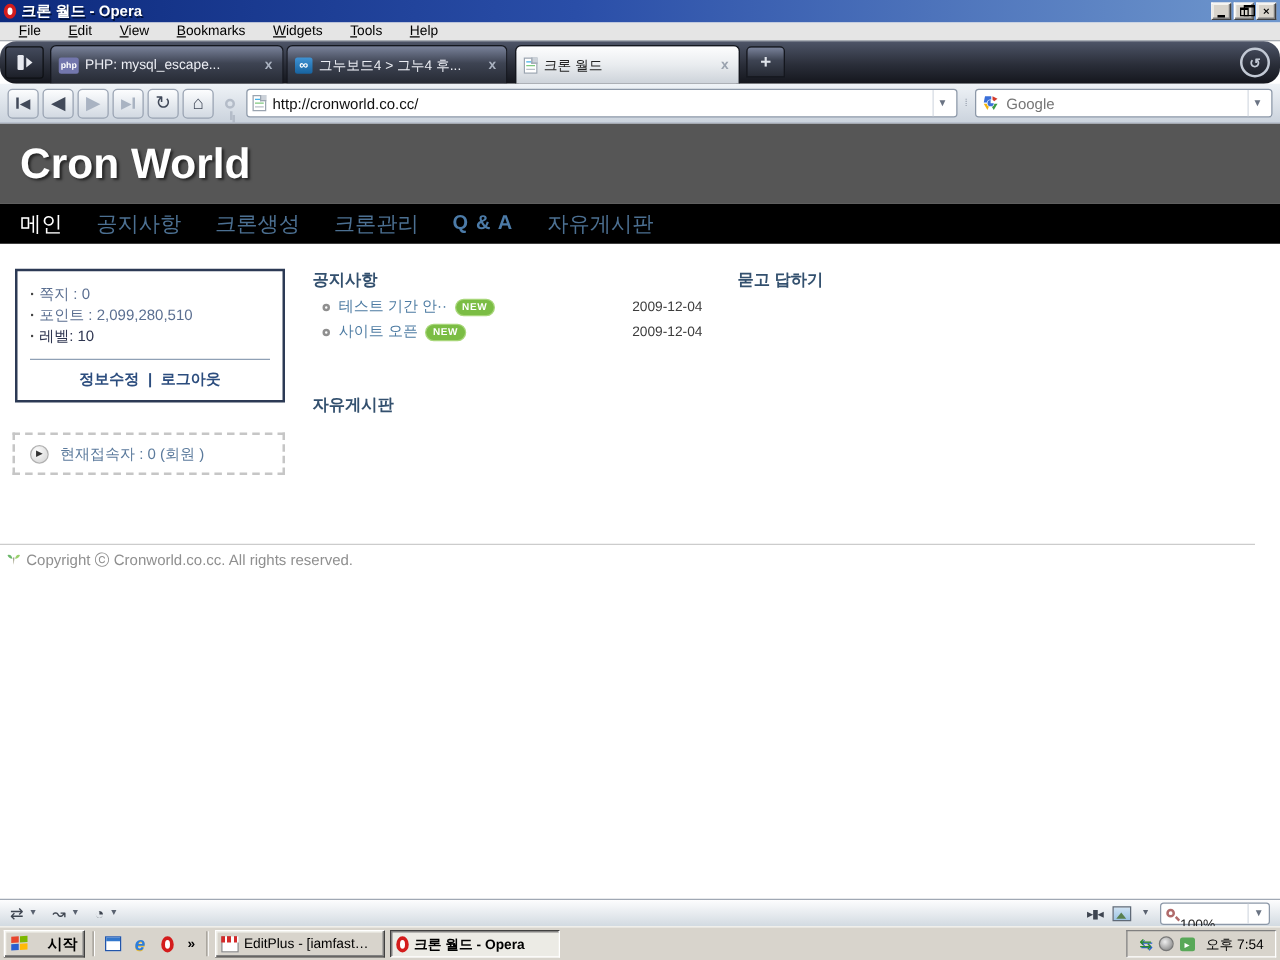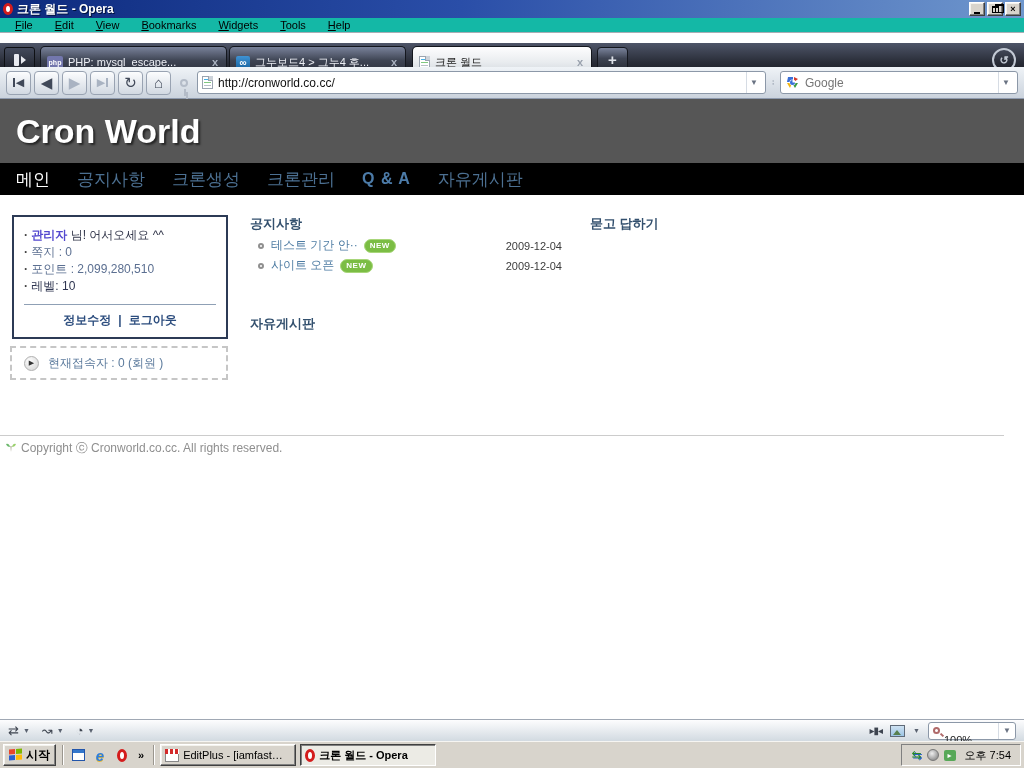--- a/index.html
+++ b/index.html
@@ -19,28 +19,28 @@
     border-color:#ffffff #404040 #404040 #ffffff; box-shadow:inset -1px -1px 0 #808080, inset 1px 1px 0 #f4f3ee;
     display:flex; align-items:center; justify-content:center;
     font-size:9px; font-weight:bold; color:#000; line-height:1; }
   .winbtn .minbar { width:6px; height:2px; background:#000; margin-top:7px; }
   .winbtn .restore-shape { width:7px; height:7px; border:1px solid #000; border-top-width:2px;
     position:relative; background:#d8d4cc; }
   .winbtn .restore-shape::before { content:""; position:absolute; top:-4px; left:2px;
     width:7px; height:6px; border:1px solid #000; border-top-width:2px; }
 
   
-  .menubar { position:absolute; top:18px; left:0; right:0; height:15px; background:#14b8a6;
+  .menubar { position:absolute; top:18px; left:0; right:0; height:15px; background:#e5e5e5;
     border-bottom:1px solid #a8adb4; display:flex; align-items:center; padding-left:4px; }
   .menu-item { font-size:11px; color:#000; padding:0 11px; cursor:default; }
   .menu-item::first-letter { text-decoration:underline; }
 
   
-  .tabbar { position:absolute; top:43px; left:0; right:0; height:34px;
-    background:linear-gradient(#4e5568,#2a2e39 55%,#14161d); }
+  .tabbar { position:absolute; top:33px; left:0; right:0; height:34px;
+    background:linear-gradient(#4e5568,#2a2e39 55%,#14161d);border-radius:13px; }
   .panel-toggle { position:absolute; left:4px; top:4px; width:31px; height:26px;
     background:linear-gradient(#434a5c,#1d2029); border:1px solid #0e1014; border-radius:3px;
     display:flex; align-items:center; justify-content:center; gap:2px; }
   .panel-toggle .bar { width:5px; height:12px; background:#e8eaf0; border-radius:1px; }
   .panel-toggle .tri { width:0; height:0; border-left:5px solid #e8eaf0;
     border-top:4px solid transparent; border-bottom:4px solid transparent; }
   .tab { position:absolute; top:3px; height:31px; border-radius:5px 5px 0 0;
     border:1px solid #14171e; border-bottom:none; display:flex; align-items:center;
     padding:0 6px; gap:5px; font-size:11px; }
   .tab.inactive { background:linear-gradient(#79829a,#3e4453 45%,#262a34);
@@ -160,21 +160,21 @@
   .mag-icon { width:7px; height:7px; border:2px solid #b06a6a; border-radius:50%; position:relative; flex:0 0 auto;}
   .mag-icon::after { content:""; position:absolute; left:5px; top:5px; width:4px; height:2px;
     background:#b06a6a; transform:rotate(45deg); }
   .zoom-value { font-size:11px; color:#222; flex:1;margin-top:18px; }
   .zoom-arrow { color:#6a7383; font-size:8px; border-left:1px solid #d6dce4; padding-left:4px;
     height:100%; display:flex; align-items:center; }
 
   
   .taskbar { position:absolute; top:741px; left:0; right:0; height:27px; background:#d8d4cc;
     border-top:1px solid #f6f5f2; display:flex; align-items:center; padding:0 3px; gap:4px; }
-  .start-btn { height:22px; display:flex; align-items:center; gap:4px; padding:0 5px;
+  .start-btn { height:22px; display:flex; align-items:center; gap:16px; padding:0 5px;
     background:#d8d4cc; border:1px solid; border-color:#fff #404040 #404040 #fff;
     box-shadow:inset -1px -1px 0 #808080, inset 1px 1px 0 #f4f3ee;
     font-size:12px; font-weight:bold; color:#000; flex:0 0 auto;}
   .win-flag { width:13px; height:12px; display:grid; grid-template-columns:6px 6px;
     grid-template-rows:5px 5px; gap:1px; transform:skewY(-4deg); }
   .win-flag span:nth-child(1){background:#e8452c;} .win-flag span:nth-child(2){background:#7db700;}
   .win-flag span:nth-child(3){background:#2a5fd0;} .win-flag span:nth-child(4){background:#ffba08;}
   .tb-divider { width:1px; height:20px; background:#9a968e; box-shadow:1px 0 0 #fff; margin:0 2px; flex:0 0 auto;}
   .ql-icon { width:18px; height:18px; display:flex; align-items:center; justify-content:center; flex:0 0 auto;}
   .desk-icon { width:13px; height:12px; border:1px solid #2255aa; background:#fff; position:relative; }
@@ -307,21 +307,20 @@
     <span class="nav-item">공지사항</span>
     <span class="nav-item">크론생성</span>
     <span class="nav-item">크론관리</span>
     <span class="nav-item qna">Q &amp; A</span>
     <span class="nav-item">자유게시판</span>
   </div>
 
   <div class="content">
 
     <div class="user-box">
-      <div class="ub-line"><span class="ub-name">관리자</span><span class="ub-greeting"> 님! 어서오세요 ^^</span></div>
       <div class="ub-line ub-muted">쪽지 : 0</div>
       <div class="ub-line ub-muted">포인트 : 2,099,280,510</div>
       <div class="ub-line ub-dark">레벨: 10</div>
       <hr class="ub-divider">
       <div class="ub-links">
         <span class="ub-link">정보수정</span><span class="sep">|</span><span class="ub-link">로그아웃</span>
       </div>
     </div>
 
     <div class="visitor-box">

